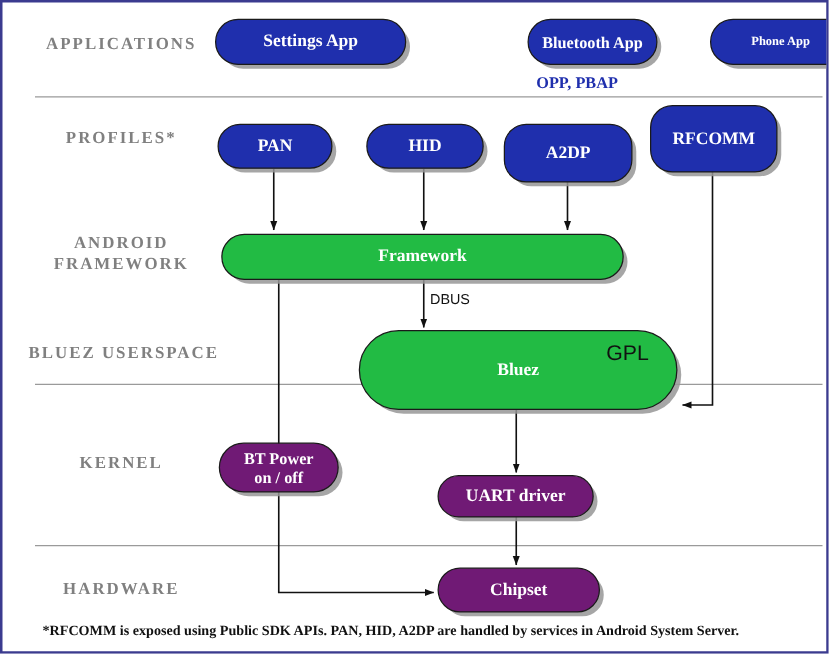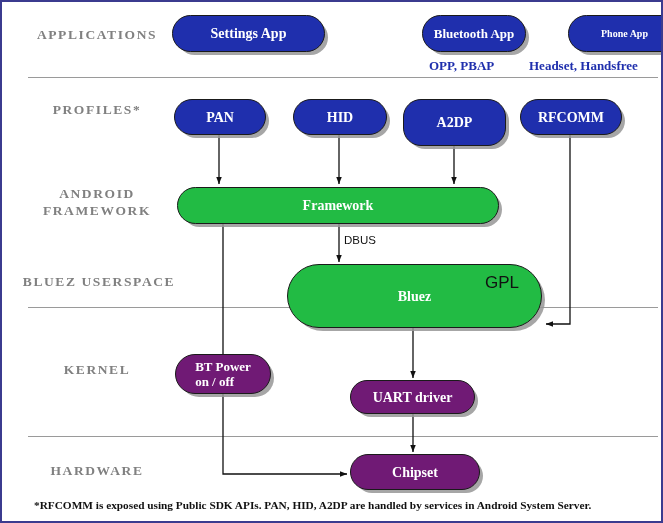--- a/index.html
+++ b/index.html
@@ -43,21 +43,21 @@
   .node {
     position: absolute;
     box-sizing: border-box;
     border: 1.2px solid #1a1a1a;
     display: flex;
     align-items: center;
     justify-content: center;
     color: #ffffff;
     font-family: "Liberation Serif", serif;
     font-weight: bold;
-    text-align: left;
+    text-align: center;
     line-height: 15px;
     box-shadow: 4px 4px 0 -1px rgba(150,150,150,0.85);
     user-select: none;
   }
   .node.blue  { background: #1f2fad; }
   .node.green { background: #22bb44; }
   .node.red   { background: #701a75; }
 
   
   .caption {
@@ -149,26 +149,25 @@
     <line x1="411" y1="326" x2="411" y2="376" stroke="#111111" stroke-width="1.3" marker-end="url(#arrow)"></line>
 
     <line x1="411" y1="411" x2="411" y2="450" stroke="#111111" stroke-width="1.3" marker-end="url(#arrow)"></line>
   </svg>
 
   <div class="node blue" style="left:170px; top:13px; width:153px; height:37px; border-radius:19px; font-size:14px;">Settings App</div>
   <div class="node blue" style="left:420px; top:13px; width:104px; height:37px; border-radius:19px; font-size:13px;">Bluetooth App</div>
   <div class="node blue" style="left:566px; top:13px; width:113px; height:37px; border-radius:19px; font-size:10px;">Phone App</div>
 
   <div class="caption" style="left:427px; top:56px;">OPP, PBAP</div>
-  <div class="caption" style="left:527px; top:56px;">Headset, Handsfree</div>
 
   <div class="node blue" style="left:172px; top:97px; width:92px;  height:36px; border-radius:18px; font-size:14px;">PAN</div>
   <div class="node blue" style="left:291px; top:97px; width:94px;  height:36px; border-radius:18px; font-size:14px;">HID</div>
   <div class="node blue" style="left:401px; top:97px; width:103px; height:47px; border-radius:18px; font-size:14px;">A2DP</div>
-  <div class="node blue" style="left:518px; top:97px; width:102px; height:36px; border-radius:18px; font-size:14px;">RFCOMM</div>
+  <div class="node blue" style="left:518px; top:82px; width:102px; height:54px; border-radius:18px; font-size:14px;">RFCOMM</div>
 
   <div class="node green" style="left:175px; top:185px; width:322px; height:37px; border-radius:19px; font-size:14px;">Framework</div>
 
   <div class="edge-label" style="left:342px; top:232px;">DBUS</div>
 
   <div class="node green" style="left:285px; top:262px; width:255px; height:64px; border-radius:32px; font-size:14px;">Bluez</div>
   <div class="gpl-tag" style="left:483px; top:271px;">GPL</div>
 
   <div class="node red" style="left:173px; top:352px; width:96px;  height:40px; border-radius:20px; font-size:13px; white-space:pre-line;">BT Power
 on / off</div>

